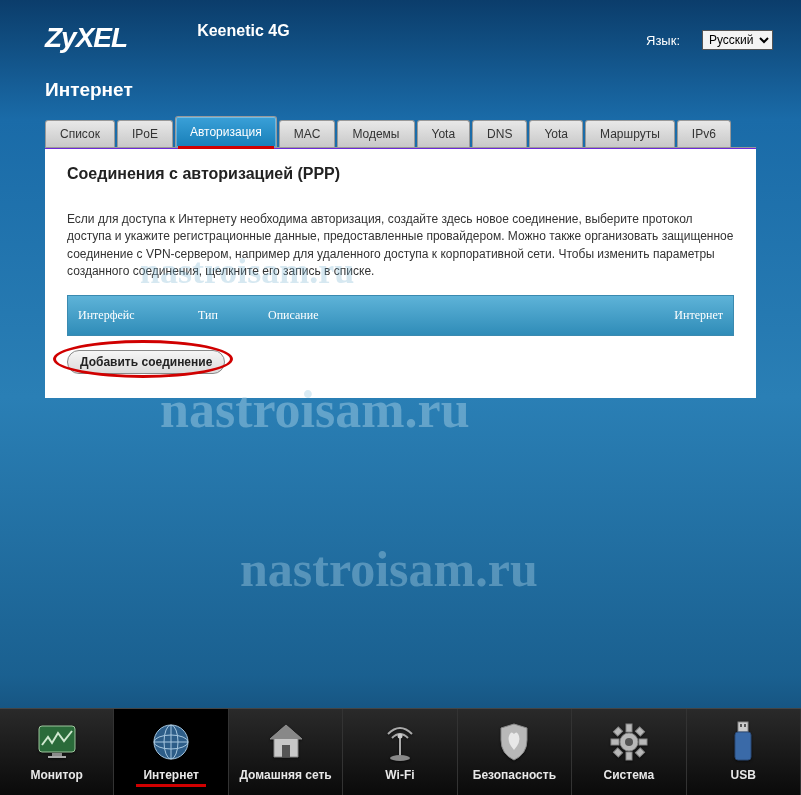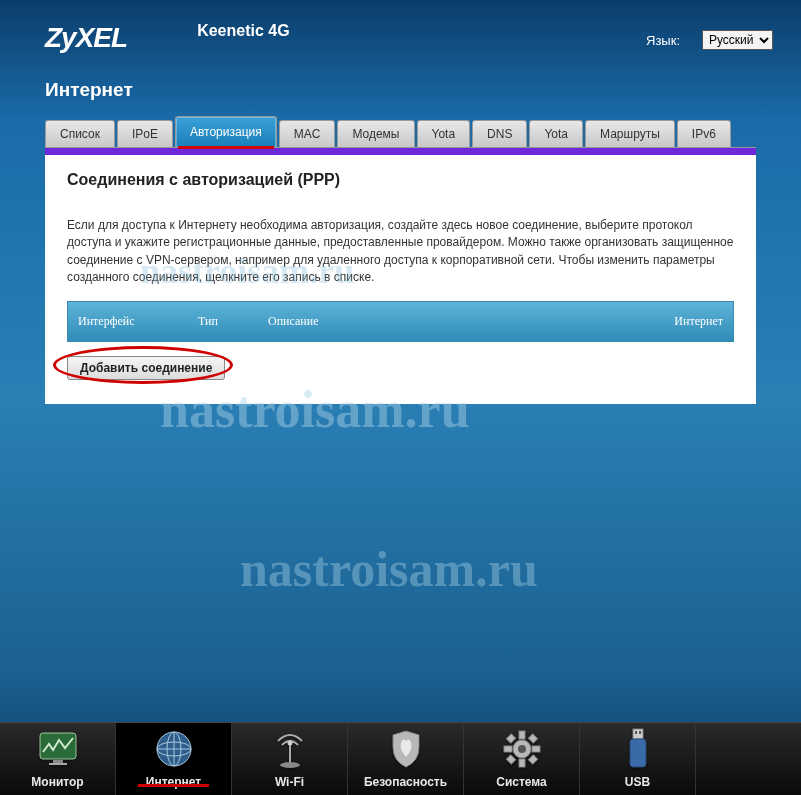--- a/index.html
+++ b/index.html
@@ -82,21 +82,21 @@
     height: 3px;
     background: #d00000;
     bottom: -2px;
     left: 2px;
     right: 2px;
   }
   .content-panel {
     margin: 0 45px;
     background: #fff;
     padding: 16px 22px 20px 22px;
-    border-top: 7px solid #6d28d9;
+    border-top: 1px solid #6d28d9;
   }
   .panel-title {
     font-size: 16px;
     font-weight: bold;
     color: #222;
     margin-bottom: 12px;
   }
   .desc {
     font-size: 12px;
     color: #333;
@@ -117,21 +117,21 @@
   .col-type { width: 70px; }
   .col-desc { flex: 1; }
   .col-inet { width: 80px; text-align: right; }
   .add-row {
     padding: 14px 0 4px 0;
     position: relative;
   }
   .add-btn {
     background: linear-gradient(to bottom, #f5f5f5, #dcdcdc);
     border: 1px solid #888;
-    border-radius: 3px;
+    border-radius: 12px;
     padding: 4px 12px;
     font-size: 12px;
     font-weight: bold;
     color: #222;
     cursor: pointer;
   }
   .red-circle {
     position: absolute;
     left: -14px;
     top: 4px;
@@ -153,21 +153,21 @@
     text-align: right;
   }
   .wm1 { top: 250px; left: 140px; font-size: 36px; color: rgba(120,180,210,0.3); }
   .wm2 { top: 380px; left: 160px; font-size: 52px; color: rgba(170,210,230,0.45); }
   .wm3 { top: 540px; left: 240px; font-size: 50px; color: rgba(170,210,230,0.4); }
   .bottom-nav {
     position: absolute;
     bottom: 0;
     left: 0;
     right: 0;
-    height: 73px;
+    height: 87px;
     background: linear-gradient(to bottom, #2a2a2a, #0a0a0a);
     display: flex;
     border-top: 1px solid #444;
   }
   .nav-item {
     width: 116px;
     display: flex;
     flex-direction: column;
     align-items: center;
     justify-content: center;
@@ -264,20 +264,30 @@
       <svg width="40" height="40" viewBox="0 0 40 40">
           <circle cx="20" cy="20" r="17" fill="#2d5d88" stroke="#a8c8e0" stroke-width="1"></circle>
           <ellipse cx="20" cy="20" rx="17" ry="7" fill="none" stroke="#a8c8e0" stroke-width="1"></ellipse>
           <ellipse cx="20" cy="20" rx="7" ry="17" fill="none" stroke="#a8c8e0" stroke-width="1"></ellipse>
           <line x1="3" y1="20" x2="37" y2="20" stroke="#a8c8e0" stroke-width="1"></line>
           <line x1="20" y1="3" x2="20" y2="37" stroke="#a8c8e0" stroke-width="1"></line>
         </svg>
     </div>
     <span>Интернет</span>
     <div class="nav-underline-red"></div>
+  </div>
+  <div class="nav-item">
+    <div class="nav-icon">
+      <svg width="40" height="38" viewBox="0 0 40 38">
+          <polygon points="20,2 36,16 32,16 32,34 8,34 8,16 4,16" fill="#c8c8c8" stroke="#888" stroke-width="1"></polygon>
+          <polygon points="20,2 36,16 4,16" fill="#888"></polygon>
+          <rect x="16" y="22" width="8" height="12" fill="#555"></rect>
+        </svg>
+    </div>
+    <span>Домашняя сеть</span>
   </div>
   <div class="nav-item">
     <div class="nav-icon">
       <svg width="36" height="40" viewBox="0 0 36 40">
           <line x1="18" y1="14" x2="18" y2="36" stroke="#aaa" stroke-width="2"></line>
           <ellipse cx="18" cy="36" rx="10" ry="3" fill="#888"></ellipse>
           <path d="M6 12 Q18 0 30 12" fill="none" stroke="#aaa" stroke-width="2"></path>
           <path d="M10 16 Q18 8 26 16" fill="none" stroke="#aaa" stroke-width="2"></path>
           <circle cx="18" cy="14" r="2.5" fill="#ccc"></circle>
         </svg>

